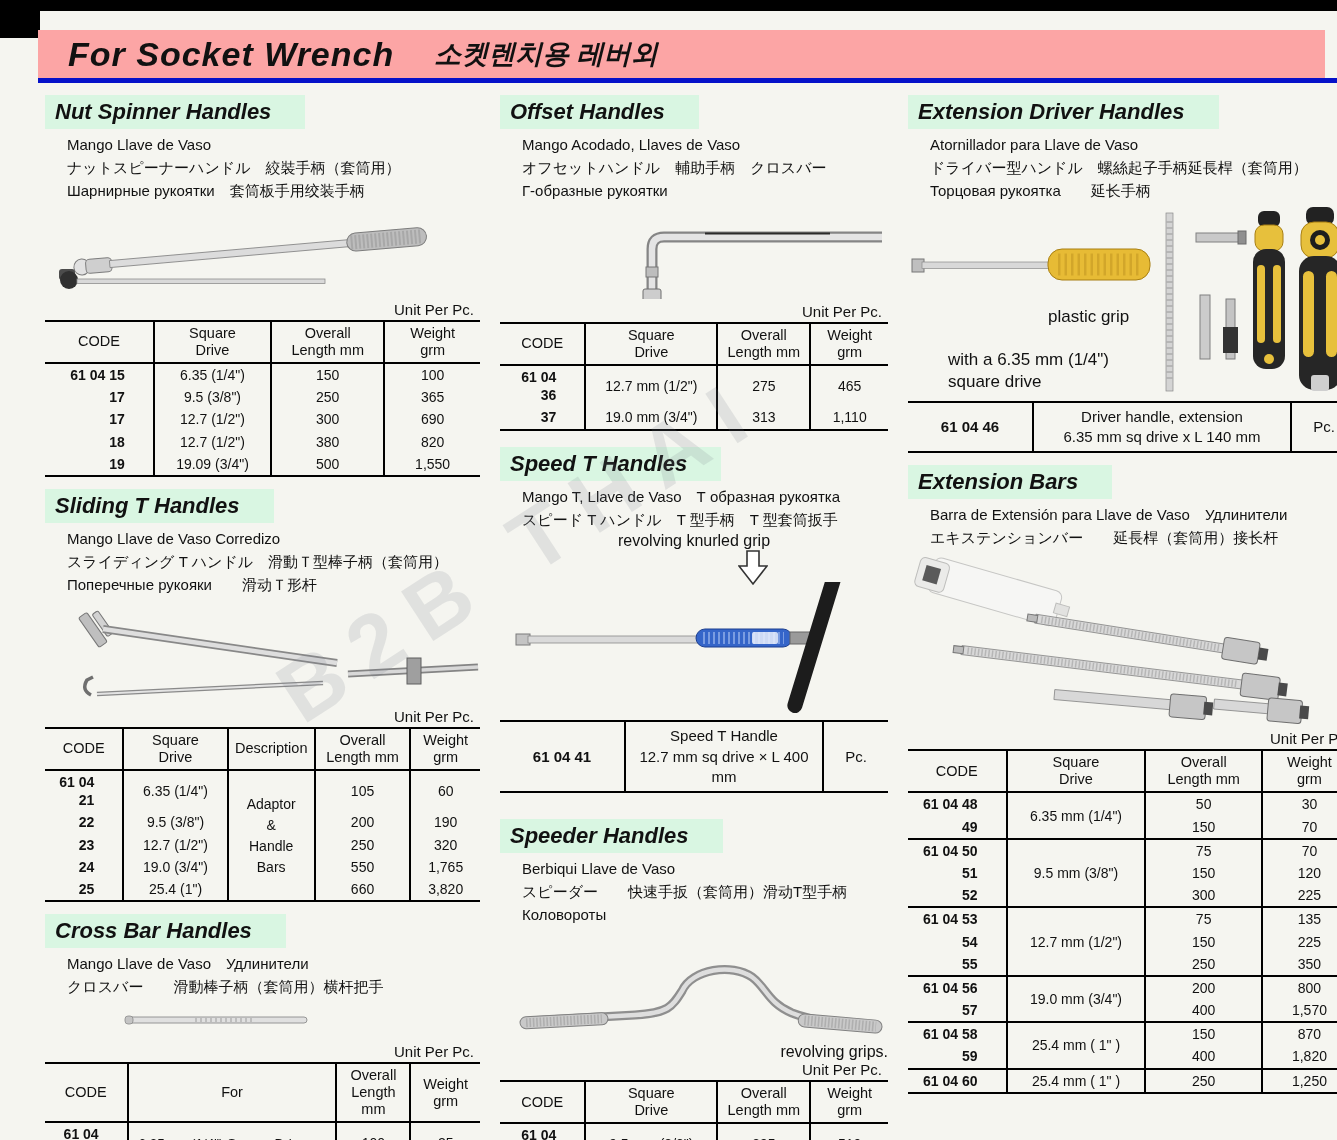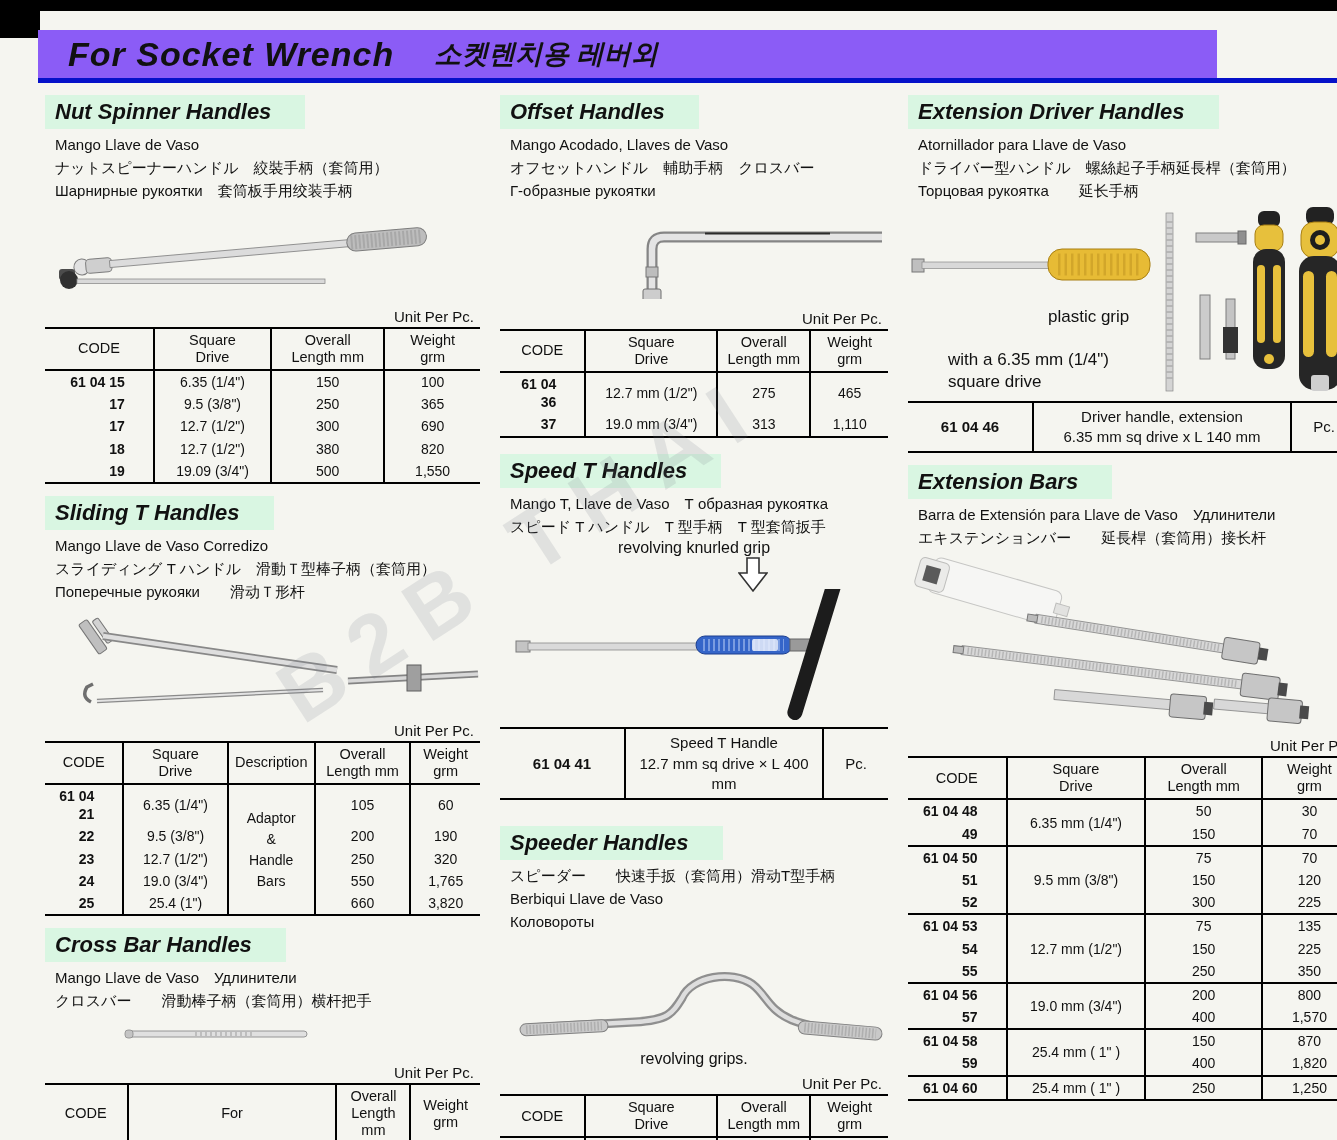--- a/index.html
+++ b/index.html
@@ -6,43 +6,43 @@
   body{
     width:1337px;height:1140px;position:relative;overflow:hidden;
     background:#f5f5f0;color:#111;
     font-family:"Liberation Sans","DejaVu Sans",sans-serif;
   }
   
   .edge-top{position:absolute;top:0;left:0;width:1337px;height:11px;background:#000;}
   .edge-corner{position:absolute;top:0;left:0;width:40px;height:38px;background:#000;}
   
   .titlebar{
-    position:absolute;left:38px;top:30px;width:1179px;height:48px;
-    background:#8b5cf6;display:flex;align-items:center;gap:40px;padding-left:30px;box-sizing:border-box;
+    position:absolute;left:38px;top:30px;width:1287px;height:48px;
+    background:#fca5a5;display:flex;align-items:center;gap:40px;padding-left:30px;box-sizing:border-box;
   }
   .blue-line{position:absolute;left:38px;top:78px;width:1299px;height:5px;background:#0511c9;}
   .t-en{font-size:34px;font-weight:bold;font-style:italic;letter-spacing:1px;}
   .t-ko{font-size:27px;font-weight:bold;font-style:italic;}
   
   .watermark{
     position:absolute;left:110px;top:500px;width:820px;text-align:center;
     font-size:86px;font-weight:bold;letter-spacing:20px;
     color:rgba(120,125,135,0.16);transform:rotate(-33deg);pointer-events:none;z-index:5;
   }
   
   .cols{position:absolute;top:95px;left:45px;display:flex;gap:20px;z-index:2;}
   .col-left{width:435px;}
   .col-mid{width:388px;}
   .col-right{width:448px;}
   .sec-title{
     margin:0 0 6px 0;font-size:22px;font-style:italic;font-weight:bold;
     background:#d9f6e2;padding:4px 34px 4px 10px;display:table;white-space:nowrap;
   }
-  .lang{margin:0 0 3px 10px;font-size:15px;line-height:1.33;white-space:pre-line;}
-  .unit{text-align:right;font-size:15px;margin:7px 6px 2px 0;}
+  .lang{margin:0 0 3px 22px;font-size:15px;line-height:1.33;white-space:pre-line;}
+  .unit{text-align:right;font-size:15px;margin:0 6px 2px 0;}
   .cap{font-size:16px;}
   .pimg{margin:6px 0 0 0;position:relative;}
   figure{margin:0;}
   
   .ptable{
     border-collapse:collapse;width:100%;font-size:14px;
     border-top:2px solid #000;border-bottom:2px solid #000;margin-top:2px;
   }
   .ptable th{
     font-weight:normal;border-bottom:2px solid #000;padding:3px 2px;
@@ -355,38 +355,38 @@
               <td class="left-n">Speed T Handle
 12.7 mm sq drive × L 400 mm</td>
               <td class="pc">Pc.</td>
             </tr>
           </tbody>
         </table>
     </article>
 
     <article class="prod m-speeder">
       <h2 class="sec-title">Speeder Handles</h2>
+      <p class="lang">Berbiqui Llave de Vaso</p>
       <p class="lang">スピーダー　　快速手扳（套筒用）滑动T型手柄</p>
-      <p class="lang">Berbiqui Llave de Vaso</p>
       <p class="lang">Коловороты</p>
       <figure class="pimg">
         <svg width="388" height="112" viewBox="0 0 388 112">
           <path d="M28,90 L135,84 C168,82 172,76 182,60 C192,38 232,32 252,46 C266,56 268,72 292,82 C310,89 330,92 352,94" fill="none" stroke="#8f8f8f" stroke-width="9"></path>
           <path d="M28,90 L135,84 C168,82 172,76 182,60 C192,38 232,32 252,46 C266,56 268,72 292,82 C310,89 330,92 352,94" fill="none" stroke="#dedede" stroke-width="4.5"></path>
           <g transform="rotate(-3 60 90)">
             <rect x="20" y="84" width="88" height="12" rx="6" fill="#c9c9c9" stroke="#818181"></rect>
             <line x1="26" y1="90" x2="102" y2="90" stroke="#969696" stroke-width="9" stroke-dasharray="1.6,1.8" opacity="0.5"></line>
           </g>
           <g transform="rotate(5 340 94)">
             <rect x="298" y="86" width="84" height="13" rx="6.5" fill="#c9c9c9" stroke="#818181"></rect>
             <line x1="304" y1="92.5" x2="376" y2="92.5" stroke="#969696" stroke-width="10" stroke-dasharray="1.6,1.8" opacity="0.5"></line>
           </g>
         </svg>
       </figure>
-      <div class="cap" style="text-align:center;margin-top:-4px;">revolving grips.</div>
+      <div class="cap" style="text-align:right;margin-top:-4px;">revolving grips.</div>
       <div class="unit">Unit Per Pc.</div>
       <table class="ptable t-offset">
           <thead>
             <tr>
               <th>CODE</th>
               <th>Square
 Drive</th>
               <th>Overall
 Length mm</th>
               <th>Weight

